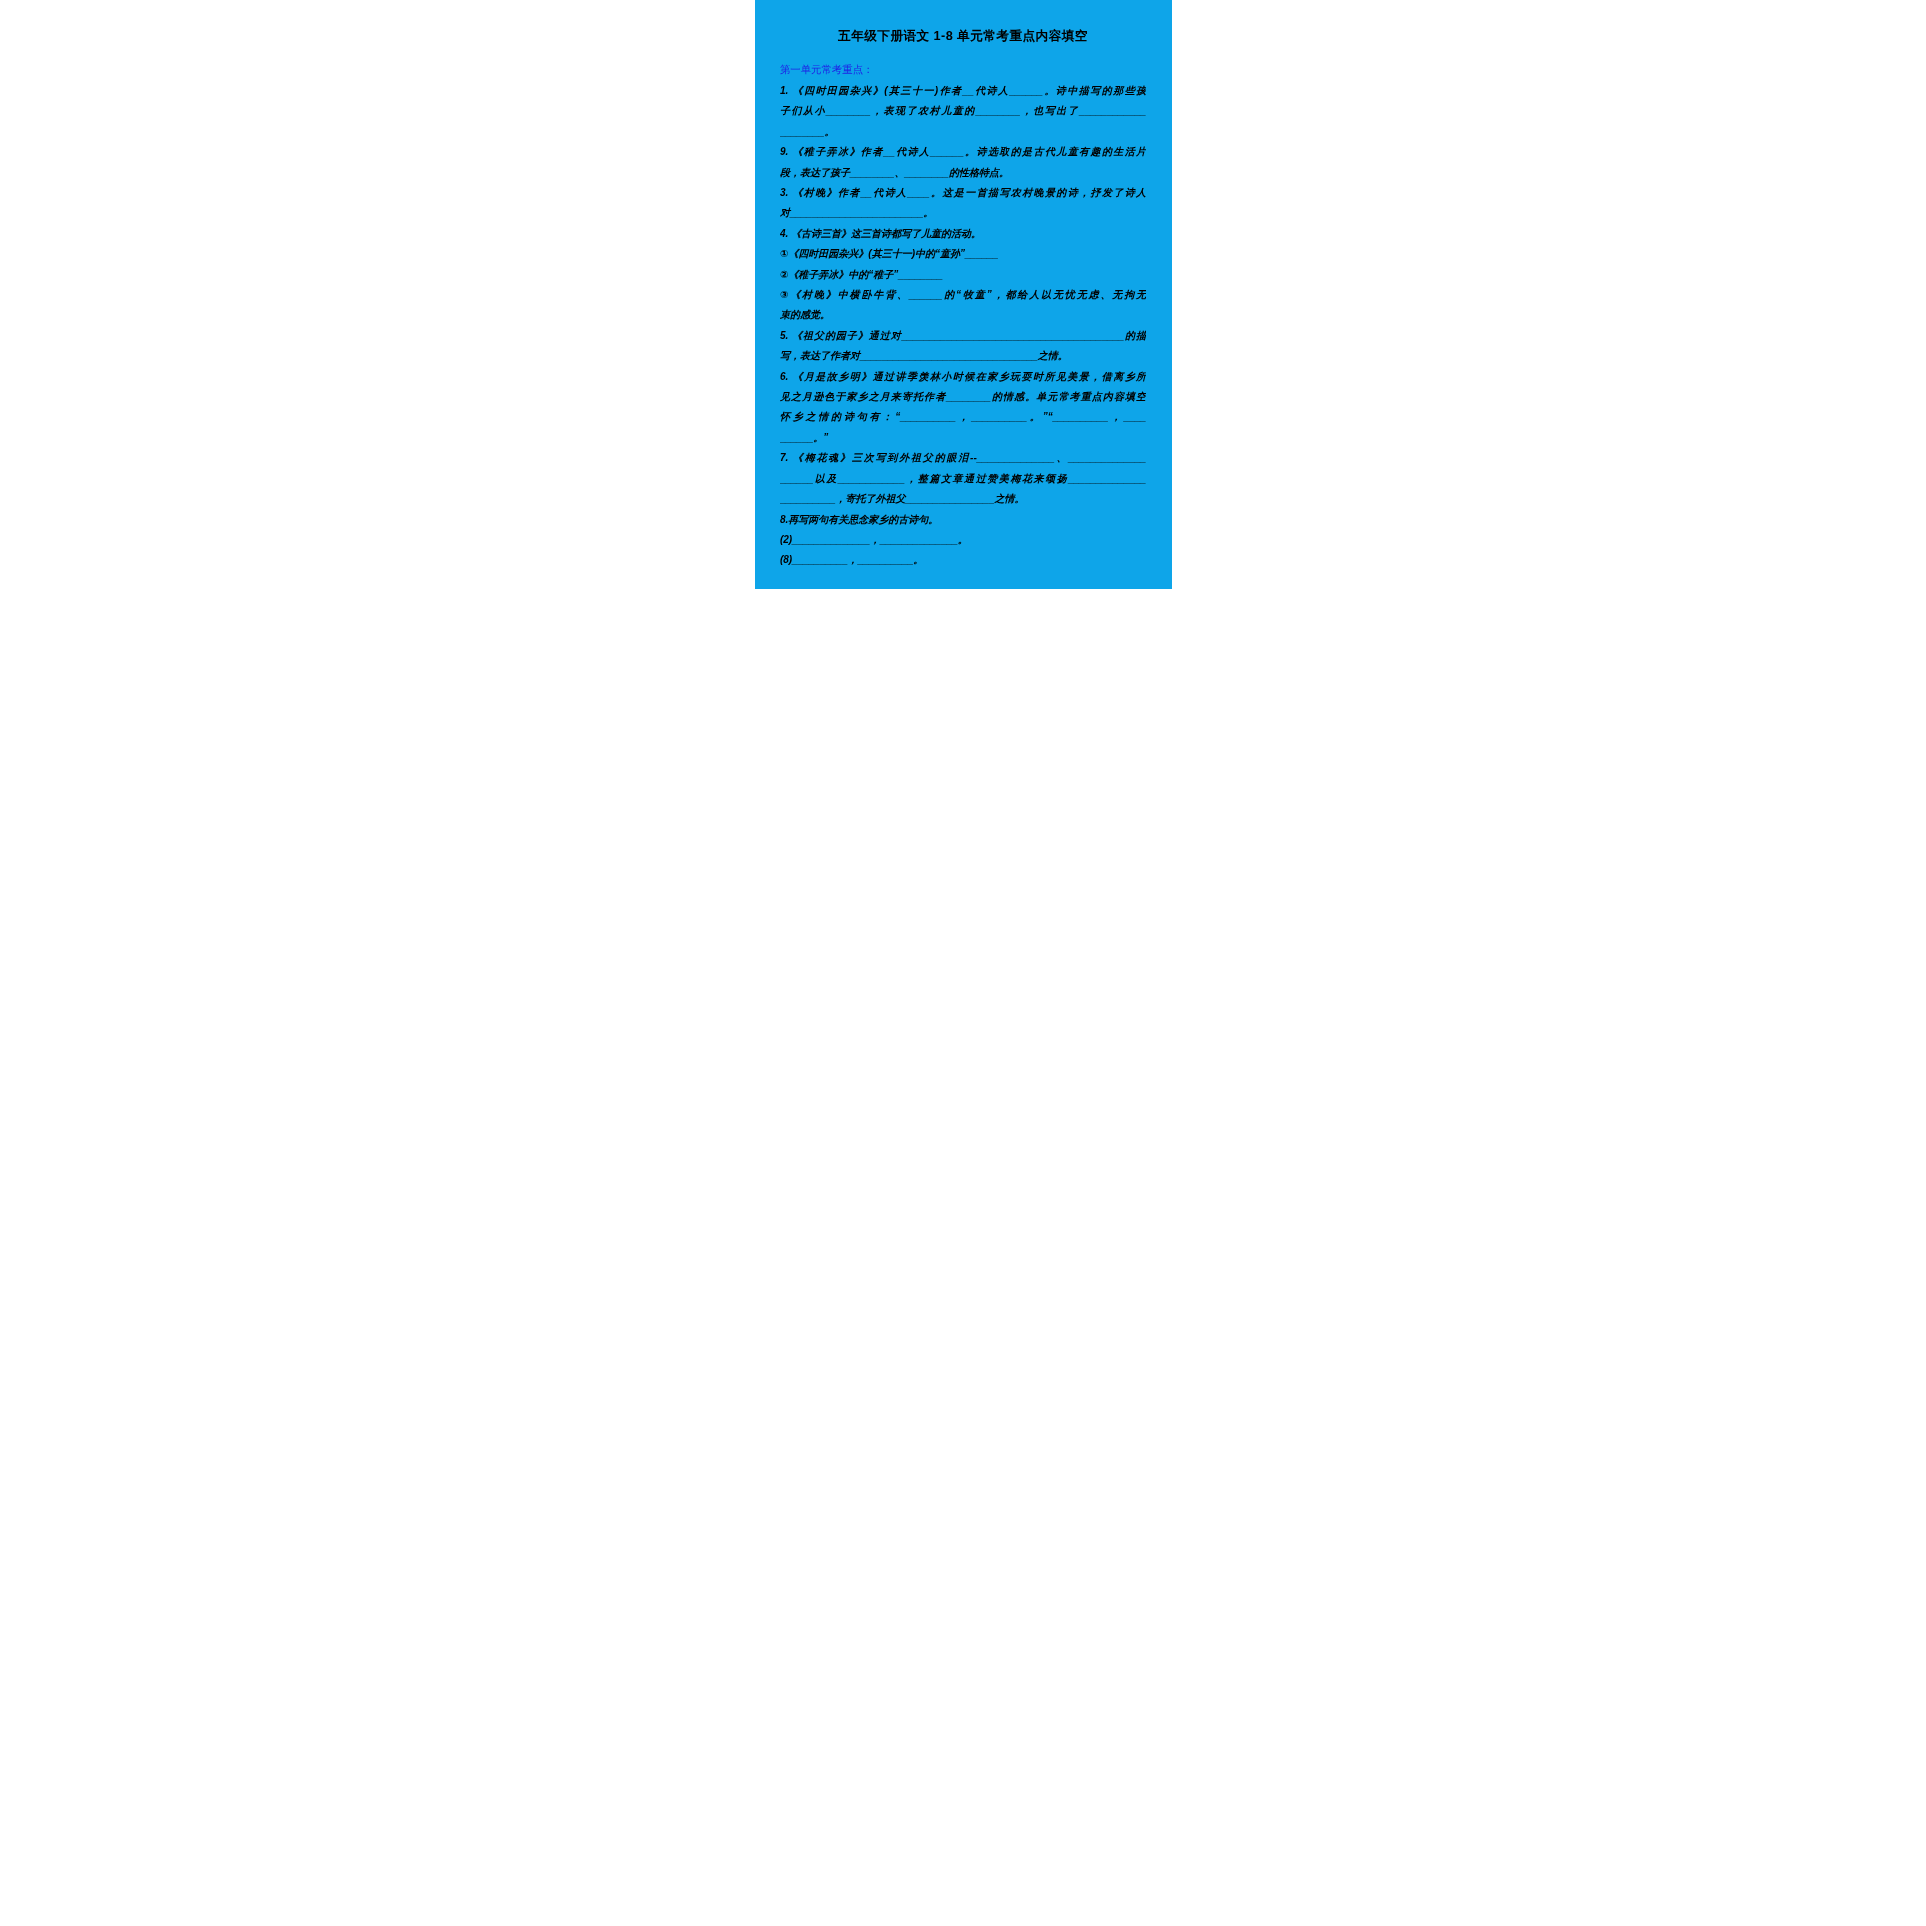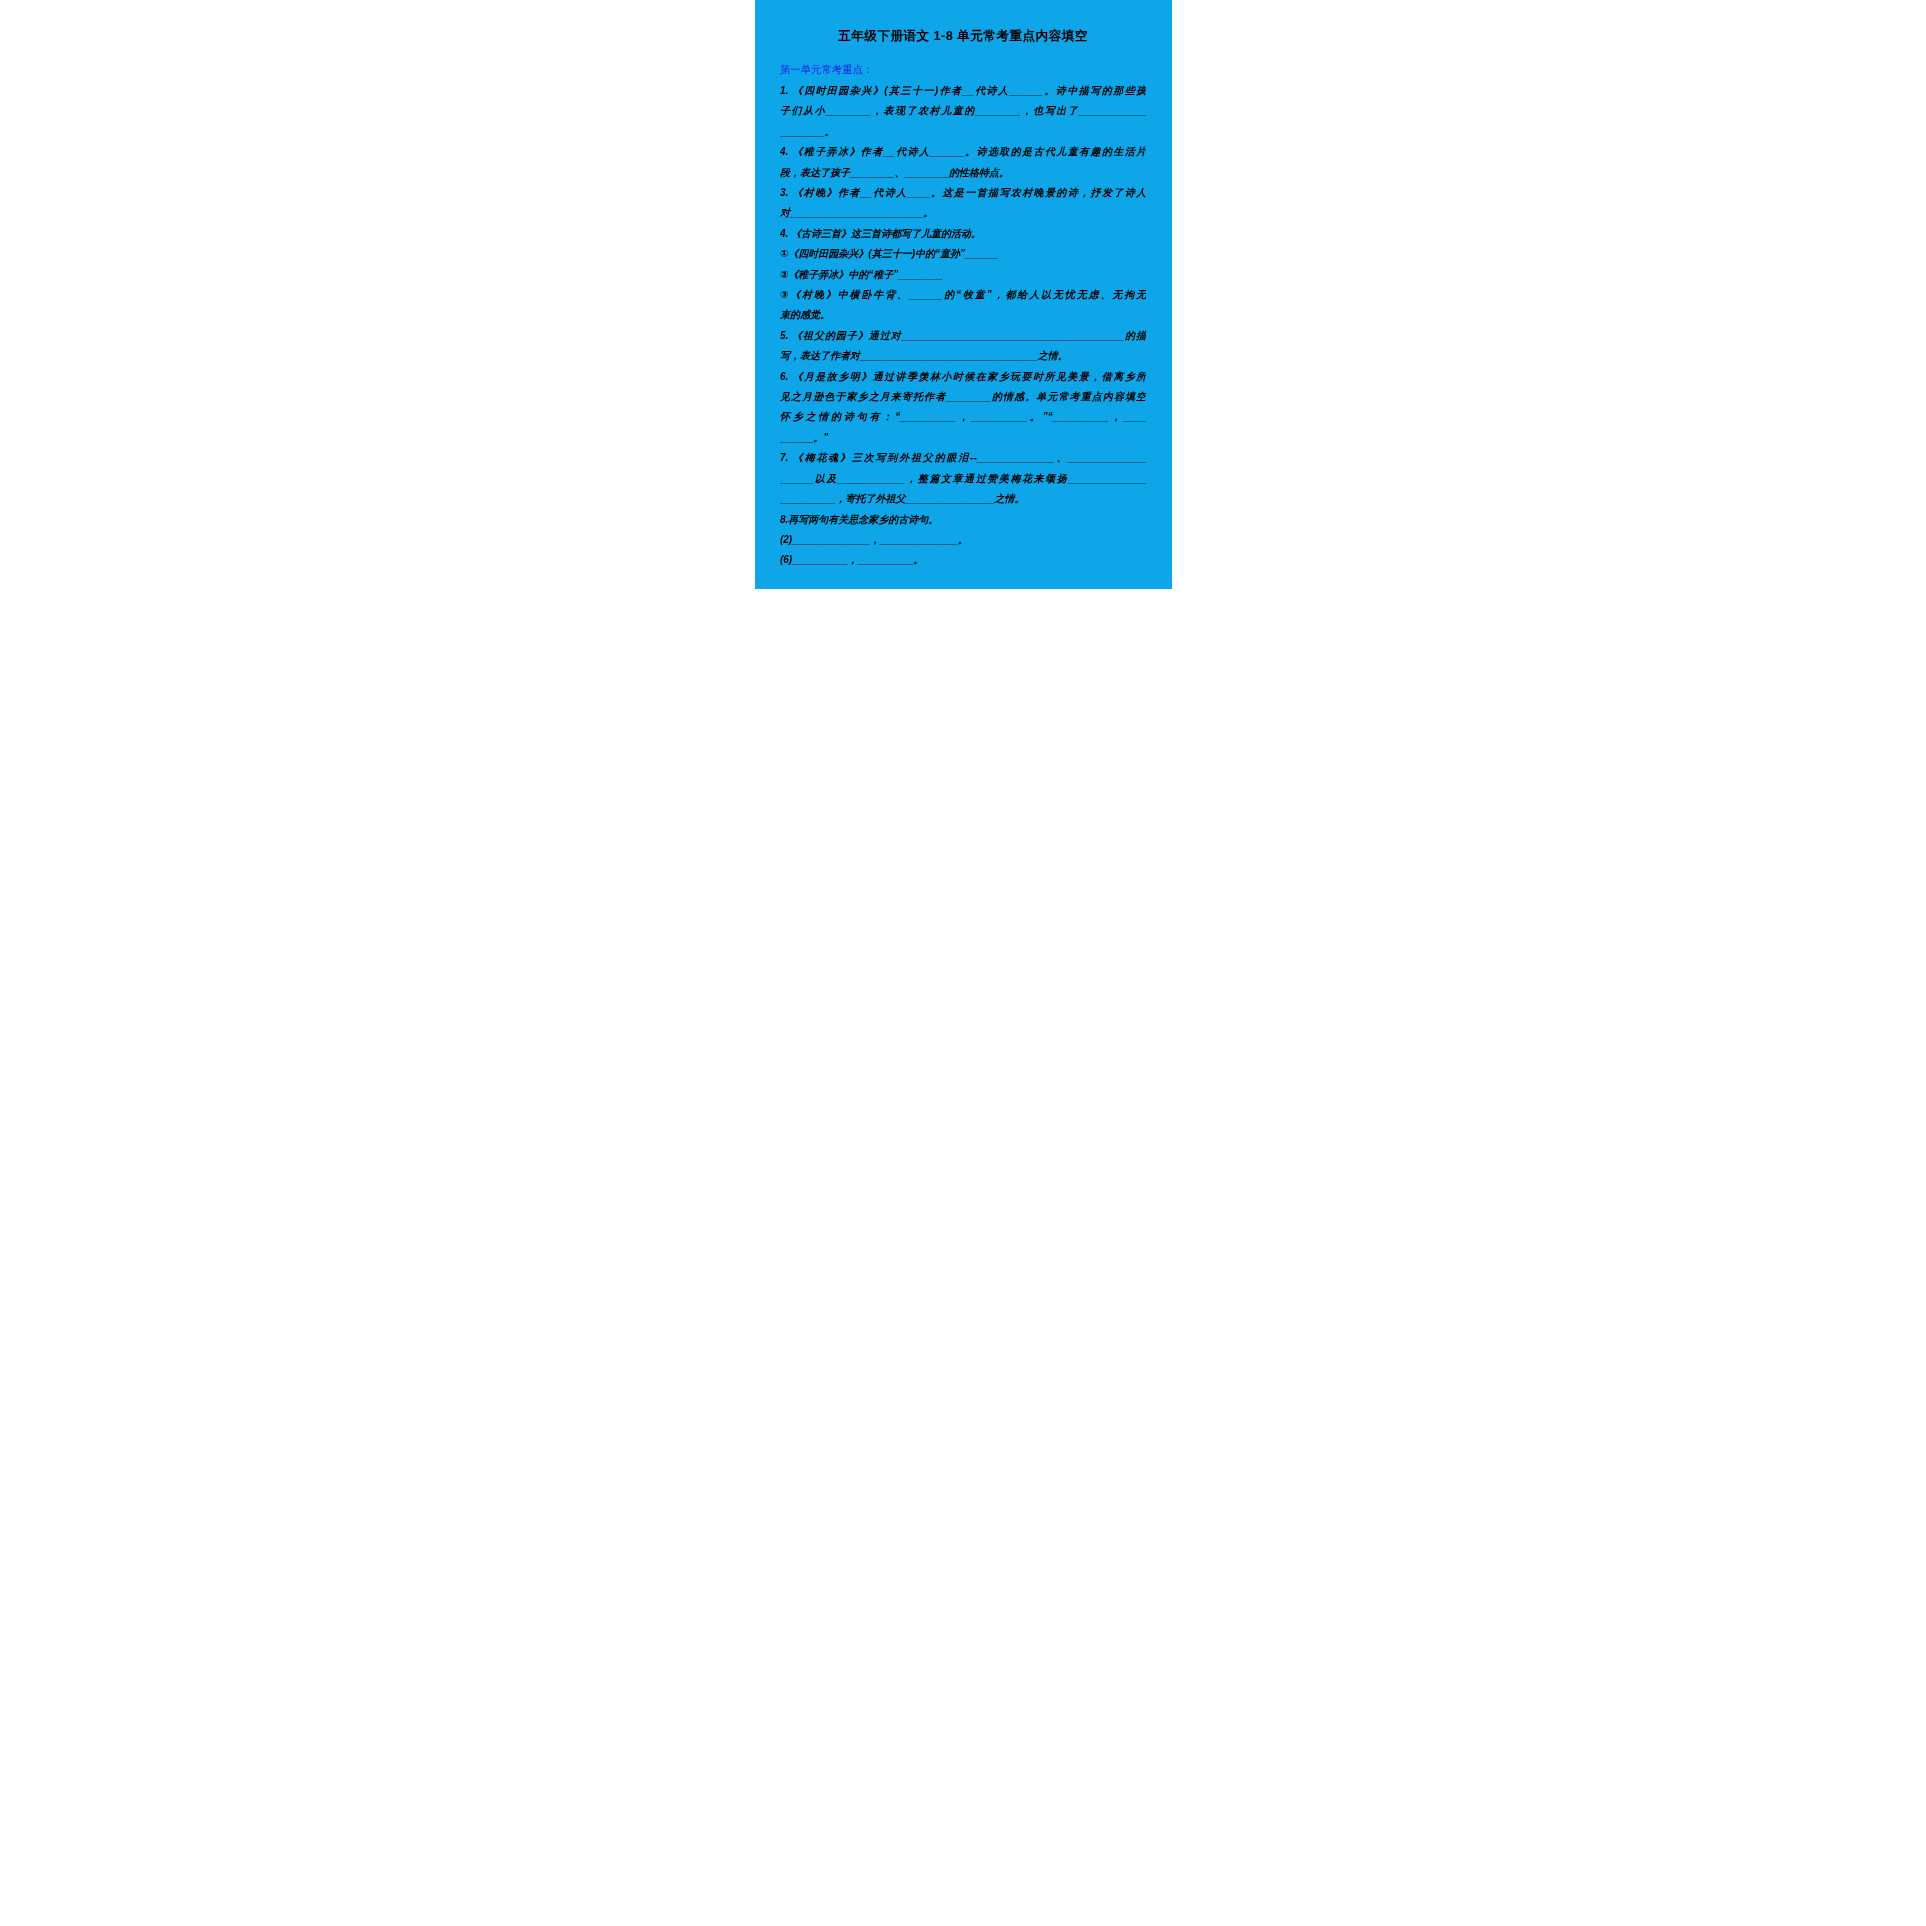--- a/index.html
+++ b/index.html
@@ -58,37 +58,37 @@
 <div class="page" style="background: #0ea5e9; color: rgb(0, 0, 0);">
 
   <h1 class="doc-title">五年级下册语文 1-8 单元常考重点内容填空</h1>
 
   <div class="section-heading" style="color: rgb(31, 31, 230);">第一单元常考重点：</div>
 
   <div class="doc-body">
     <div class="line justify">1. 《四时田园杂兴》(其三十一)作者__代诗人______。诗中描写的那些孩</div>
     <div class="line justify">子们从小________，表现了农村儿童的________，也写出了____________</div>
     <div class="line">________。</div>
-    <div class="line justify">4. 《稚子弄冰》作者__代诗人______。诗选取的是古代儿童有趣的生活片</div>
+    <div class="line justify">9. 《稚子弄冰》作者__代诗人______。诗选取的是古代儿童有趣的生活片</div>
     <div class="line">段，表达了孩子________、________的性格特点。</div>
     <div class="line justify">3. 《村晚》作者__代诗人____。这是一首描写农村晚景的诗，抒发了诗人</div>
     <div class="line">对________________________。</div>
     <div class="line">4. 《古诗三首》这三首诗都写了儿童的活动。</div>
     <div class="line">①《四时田园杂兴》(其三十一)中的“童孙”______</div>
     <div class="line">②《稚子弄冰》中的“稚子”________</div>
     <div class="line justify">③《村晚》中横卧牛背、______的“牧童”，都给人以无忧无虑、无拘无</div>
     <div class="line">束的感觉。</div>
     <div class="line justify">5. 《祖父的园子》通过对________________________________________的描</div>
     <div class="line">写，表达了作者对________________________________之情。</div>
     <div class="line justify">6. 《月是故乡明》通过讲季羡林小时候在家乡玩耍时所见美景，借离乡所</div>
     <div class="line justify">见之月逊色于家乡之月来寄托作者________的情感。单元常考重点内容填空</div>
     <div class="line justify">怀乡之情的诗句有：“__________，__________。”“__________，____</div>
     <div class="line">______。”</div>
     <div class="line justify">7. 《梅花魂》三次写到外祖父的眼泪--______________、______________</div>
     <div class="line justify">______以及____________，整篇文章通过赞美梅花来颂扬______________</div>
     <div class="line">__________，寄托了外祖父________________之情。</div>
     <div class="line">8.再写两句有关思念家乡的古诗句。</div>
     <div class="line">(2)______________，______________。</div>
-    <div class="line">(6)__________，__________。</div>
+    <div class="line">(8)__________，__________。</div>
   </div>
 
 </div>
 
 
 </body></html>

